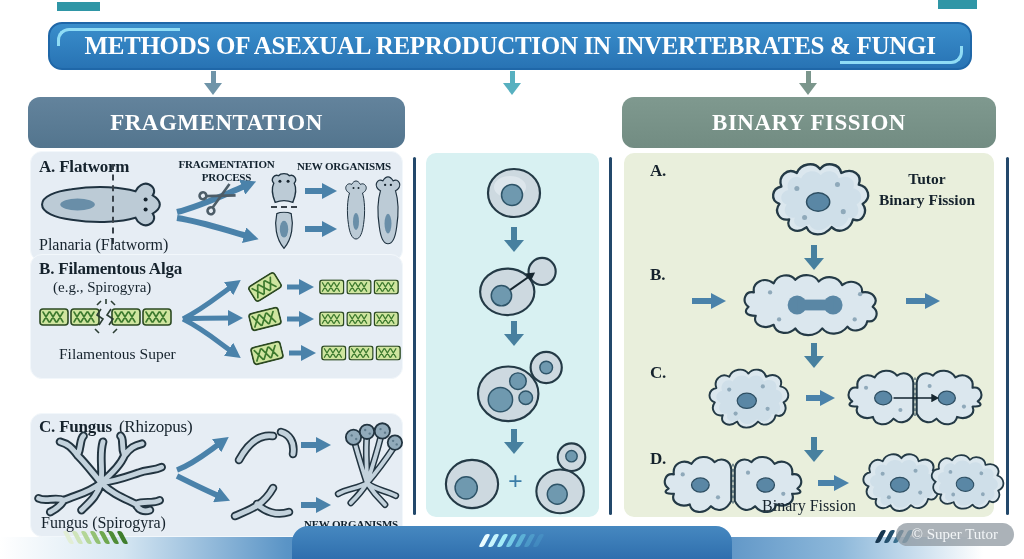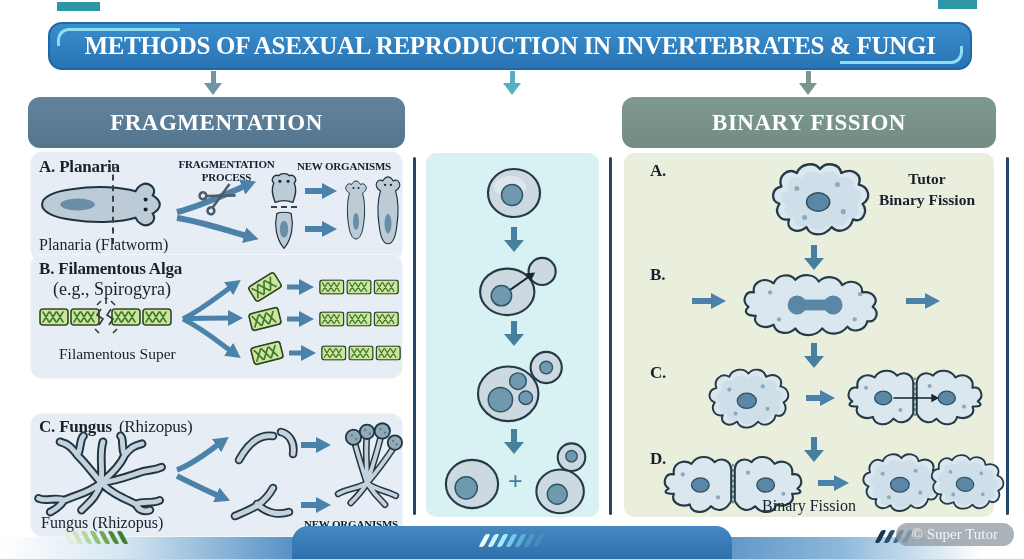--- a/index.html
+++ b/index.html
@@ -26,21 +26,21 @@
   
   .colhead{position:absolute;top:97px;height:51px;border-radius:12px;color:#fff;
            font-size:23px;font-weight:bold;text-align:center;line-height:51px;letter-spacing:0.5px;}
   .panel{position:absolute;top:151px;border-radius:12px;border:2px solid #ffffff;box-sizing:border-box;}
   .card{position:absolute;left:30px;width:373px;background:#e6edf4;border-radius:12px;
         border:1px solid #f2f7fb;box-sizing:border-box;}
   .vsep{position:absolute;top:157px;height:358px;width:3px;background:#23486b;border-radius:2px;}
   
   .lbl{position:absolute;font-weight:bold;font-size:17px;letter-spacing:-0.2px;}
   .lbl .norm{font-weight:normal;}
-  .sub{position:absolute;font-size:18px;}
+  .sub{position:absolute;font-size:15px;}
   .cap{position:absolute;font-size:15.5px;}
   .tiny{position:absolute;font-size:11px;font-weight:bold;text-align:center;line-height:1.2;
         letter-spacing:-0.2px;color:#10202c;}
   
   .va{position:absolute;width:20px;}
   .va .stem{width:6px;height:13px;background:#47809f;margin:0 auto;}
   .va .head{width:0;height:0;margin:0 auto;border-left:10px solid transparent;
             border-right:10px solid transparent;border-top:12px solid #47809f;}
   svg{position:absolute;overflow:visible;}
   .plus{position:absolute;font-size:26px;font-weight:bold;color:#3b7da8;}
@@ -150,21 +150,21 @@
   </div>
 
   <div class="colhead" style="left:28px;width:377px;background:linear-gradient(180deg,#63839c,#53758e)">FRAGMENTATION</div>
   <div class="colhead" style="left:622px;width:374px;background:linear-gradient(180deg,#7f998f,#728c82)">BINARY FISSION</div>
 
   <div class="vsep" style="left:413px"></div>
   <div class="vsep" style="left:609px"></div>
   <div class="vsep" style="left:1006px"></div>
 
   <div class="card" style="top:151px;height:111px">
-    <div class="lbl" style="left:8px;top:5px">A. Planaria</div>
+    <div class="lbl" style="left:8px;top:5px">A. Flatworm</div>
     <div class="tiny" style="left:138px;top:6px;width:115px">
       <span>FRAGMENTATION</span><br>
       <span>PROCESS</span>
     </div>
     <div class="tiny" style="left:258px;top:8px;width:110px">NEW ORGANISMS</div>
     <svg style="left:8px;top:26px" width="132" height="53" viewBox="0 0 130 52">
       <use href="#wormH" width="130" height="52"></use>
     </svg>
     <div style="position:absolute;left:81px;top:12px;height:80px;border-left:2px dashed #39424a"></div>
     <div class="cap" style="left:8px;top:84px;font-size:16px">Planaria (Flatworm)</div>
@@ -250,21 +250,21 @@
     <div class="lbl" style="left:8px;top:3px">
       <span>C. Fungus</span>
       <span class="norm" style="margin-left:3px">(Rhizopus)</span>
     </div>
     <svg style="left:2px;top:20px" width="140" height="80" viewBox="0 0 140 82">
       <g fill="none" stroke-linecap="round" stroke-linejoin="round">
         <path d="M68,50 C58,38 52,30 44,22 M44,22 C38,14 34,10 26,8 M44,22 C48,12 46,6 50,2 M68,50 C70,34 66,22 70,8 M68,50 C80,40 88,32 92,22 M92,22 C98,14 102,12 110,10 M92,22 C88,12 92,6 88,2 M68,50 C84,48 94,44 106,40 M106,40 C116,36 122,38 130,34 M68,50 C56,60 44,62 30,68 M30,68 C20,64 12,70 4,66 M30,68 C26,74 20,78 16,80 M68,50 C64,64 56,70 48,78 M68,50 C80,62 92,66 104,72 M104,72 C112,68 120,72 128,68 M104,72 C106,78 112,80 118,78" stroke="#223440" stroke-width="9"></path>
         <path d="M68,50 C58,38 52,30 44,22 M44,22 C38,14 34,10 26,8 M44,22 C48,12 46,6 50,2 M68,50 C70,34 66,22 70,8 M68,50 C80,40 88,32 92,22 M92,22 C98,14 102,12 110,10 M92,22 C88,12 92,6 88,2 M68,50 C84,48 94,44 106,40 M106,40 C116,36 122,38 130,34 M68,50 C56,60 44,62 30,68 M30,68 C20,64 12,70 4,66 M30,68 C26,74 20,78 16,80 M68,50 C64,64 56,70 48,78 M68,50 C80,62 92,66 104,72 M104,72 C112,68 120,72 128,68 M104,72 C106,78 112,80 118,78" stroke="#c3d2dc" stroke-width="5"></path>
       </g>
     </svg>
-    <div class="cap" style="left:10px;top:100px;font-size:16px">Fungus (Rhizopus)</div>
+    <div class="cap" style="left:10px;top:100px;font-size:16px">Fungus (Spirogyra)</div>
     <svg style="left:142px;top:26px" width="58" height="60" viewBox="0 0 58 60">
       <path d="M4,30 C20,24 32,14 46,4" stroke="#4a82aa" stroke-width="5.5" fill="none" marker-end="url(#mB)"></path>
       <path d="M4,36 C20,44 32,50 46,56" stroke="#4a82aa" stroke-width="5.5" fill="none" marker-end="url(#mB)"></path>
     </svg>
     <svg style="left:204px;top:10px" width="64" height="42" viewBox="0 0 64 42">
       <g fill="none" stroke-linecap="round">
         <path d="M4,36 C14,18 26,10 38,12 M46,8 C54,10 60,18 58,30" stroke="#223440" stroke-width="8.5"></path>
         <path d="M4,36 C14,18 26,10 38,12 M46,8 C54,10 60,18 58,30" stroke="#c3d2dc" stroke-width="5"></path>
       </g>
     </svg>

